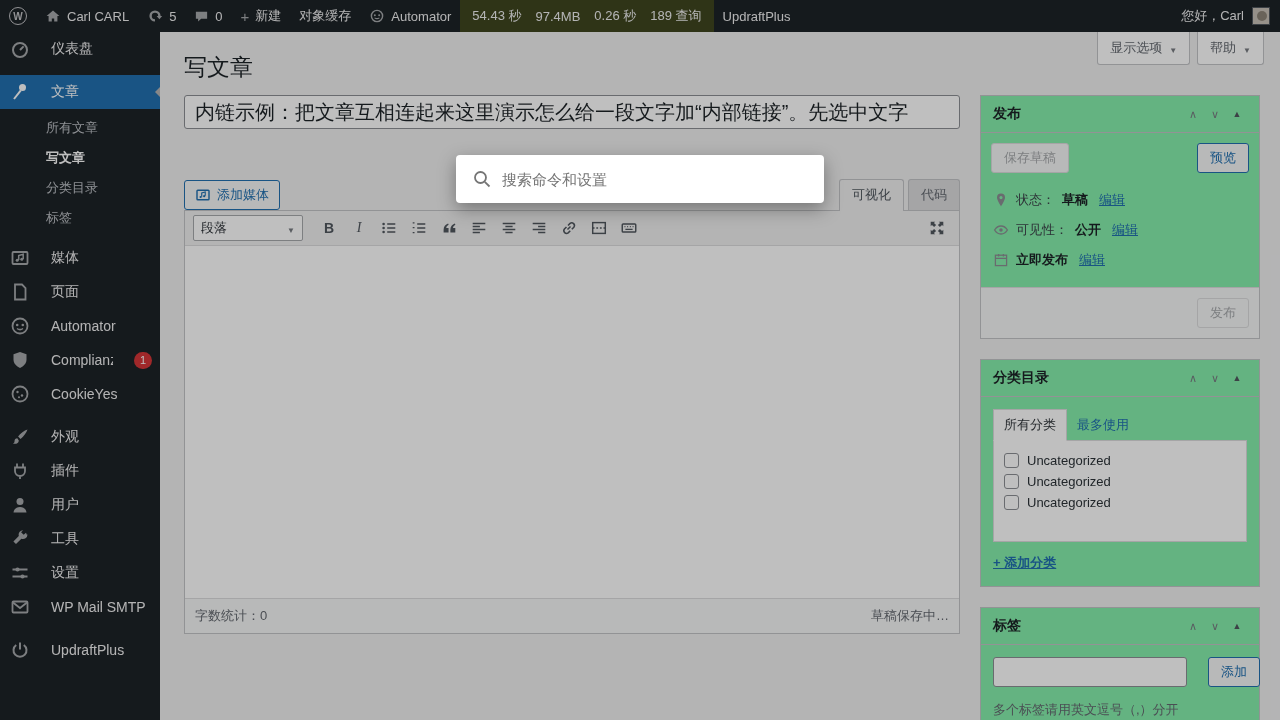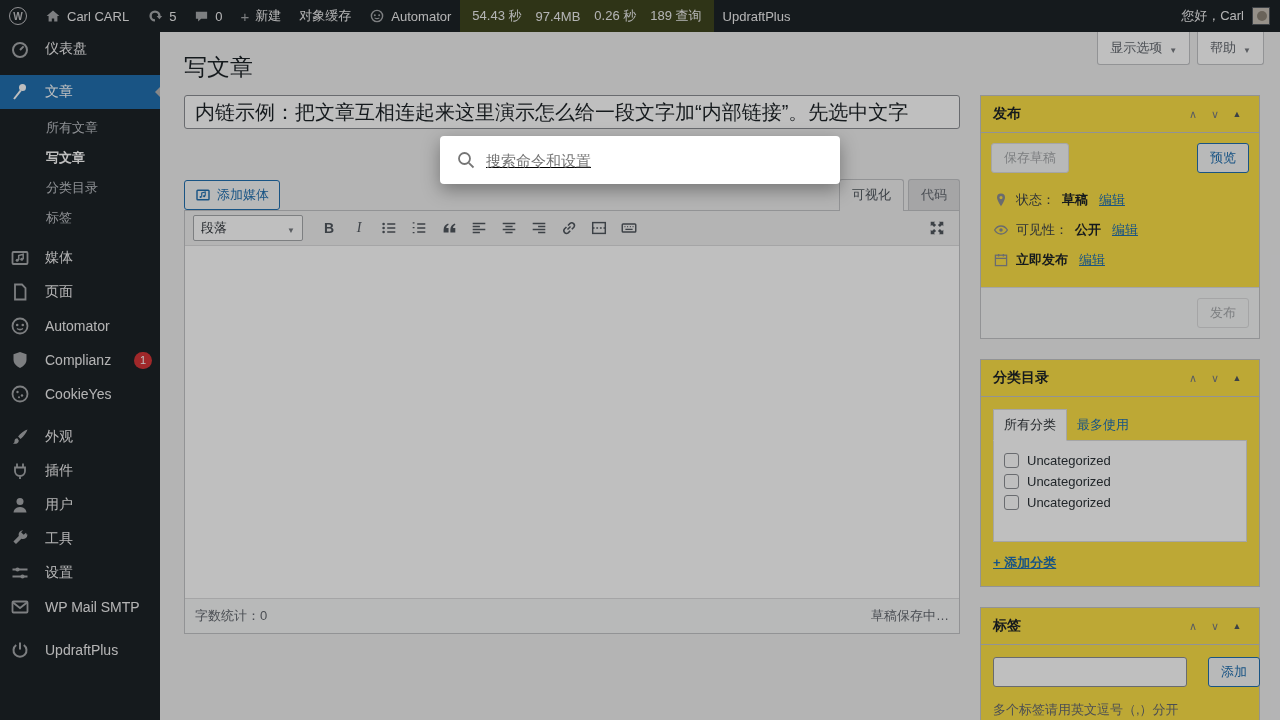--- a/index.html
+++ b/index.html
@@ -19,21 +19,21 @@
     display:flex; align-items:center; justify-content:center; font-size:10px; font-weight:bold; color:#c3c4c7; }
   .ab-plus { font-size:15px; color:#a7aaad; line-height:1; }
   .ab-plus::before { content:"+"; }
   .qm-block { background:#3f461f; height:100%; display:flex; align-items:center; gap:14px; padding:0 12px; }
   .avatar { width:18px; height:18px; background:#c9c2b8; border:1px solid #50575e; position:relative; overflow:hidden; }
   .avatar::after { content:""; position:absolute; left:4px; top:3px; width:10px; height:10px; border-radius:50%; background:#8d8578; }
 
   
   #sidebar { position:absolute; top:32px; left:0; width:160px; bottom:0; background:#1d2327;
     z-index:40; color:#f0f0f1; font-size:14px; overflow:hidden; }
-  .menu-item { display:flex; align-items:center; gap:15px; padding:7px 8px 7px 10px; min-height:34px;
+  .menu-item { display:flex; align-items:center; gap:21px; padding:7px 8px 7px 10px; min-height:34px;
     position:relative; cursor:pointer; }
   .menu-item .mi { width:20px; height:20px; color:#a7aaad; flex-shrink:0; }
   .menu-item .mi svg { width:20px; height:20px; }
   .menu-item.active { background:#2271b1; color:#fff; }
   .menu-item.active .mi { color:#fff; }
   .menu-item.active::after { content:""; position:absolute; right:0; top:50%; margin-top:-5px;
     border:5px solid transparent; border-right-color:#b5b5b6; }
   .menu-label { flex:1; white-space:nowrap; overflow:hidden; }
   .menu-sep { height:9px; }
   .submenu { padding:4px 0 8px; }
@@ -78,21 +78,21 @@
     color:#50575e; border-radius:2px; cursor:pointer; }
   .tb-btn svg { width:18px; height:18px; }
   .tb-bold { font-weight:bold; font-size:14px; }
   .tb-italic { font-style:italic; font-size:14px; font-family:"Liberation Serif",serif; }
   .tb-right { margin-left:auto; }
   .editor-body { height:352px; background:#fff; cursor:text; }
   .editor-status { display:flex; justify-content:space-between; align-items:center; border-top:1px solid #dcdcde;
     background:#f6f7f7; padding:8px 10px; font-size:13px; color:#646970; }
 
   
-  .postbox { background:#fde047; border:1px solid #c3c4c7; margin-bottom:20px; }
+  .postbox { background:#86efac; border:1px solid #c3c4c7; margin-bottom:20px; }
   .postbox-header { display:flex; align-items:center; justify-content:space-between; padding:9px 12px;
     border-bottom:1px solid #c3c4c7; }
   .postbox-title { font-size:14px; font-weight:bold; color:#1d2327; }
   .handle-actions { display:flex; align-items:center; gap:2px; }
   .handle-btn { width:20px; height:18px; display:flex; align-items:center; justify-content:center;
     color:#787c82; font-size:11px; cursor:pointer; }
   .icon-up::after { content:"∧"; }
   .icon-down::after { content:"∨"; }
   .icon-toggle-open::after { content:"▲"; font-size:9px; color:#50575e; }
 
@@ -119,23 +119,23 @@
   .checkbox { width:15px; height:15px; border:1px solid #8c8f94; border-radius:3px; background:#fff; flex-shrink:0; cursor:pointer; }
   .add-cat { padding:12px 12px 14px; font-size:13px; }
   .add-cat a { color:#2271b1; text-decoration:underline; font-weight:bold; cursor:pointer; }
 
   .tag-row { display:flex; gap:21px; padding:12px; align-items:center; }
   .tag-input { flex:1; height:30px; border:1px solid #8c8f94; border-radius:3px; background:#fff; padding:0 8px; font-size:13px; }
   .tag-hint { padding:2px 12px 14px; font-size:13px; color:#646970; }
 
   
   #dim { position:absolute; inset:0; background:rgba(0,0,0,0.25); z-index:90; }
-  #palette { position:absolute; left:50%; top:136px; transform:translateX(-50%); width:400px;
+  #palette { position:absolute; left:50%; top:155px; transform:translateX(-50%); width:368px;
     background:#fff; border-radius:4px; box-shadow:0 6px 18px rgba(0,0,0,0.35); z-index:95;
-    padding:14px 16px; display:flex; align-items:center; gap:10px;text-decoration:underline; }
+    padding:14px 16px; display:flex; align-items:center; gap:10px; }
   #palette .search-ic { width:20px; height:20px; color:#757575; flex-shrink:0; }
   #palette input { border:none; outline:none; flex:1; font-size:15px; color:#1e1e1e;
     font-family:"Liberation Sans",sans-serif; }
   #palette input::placeholder { color:#757575; }
 </style>
 </head>
 <body>
 
 <div id="admin-bar">
   <div class="ab-group">

